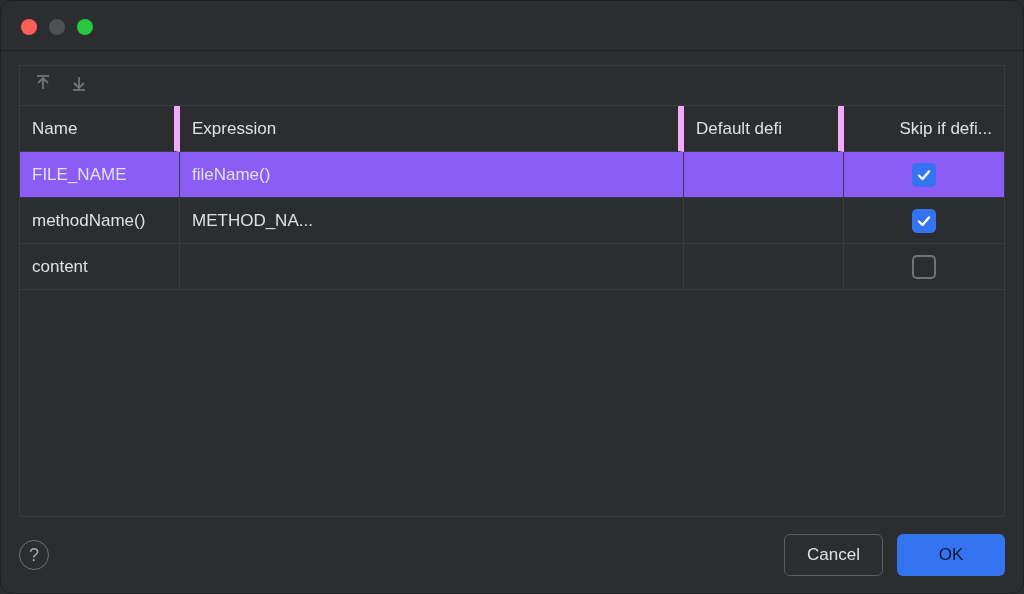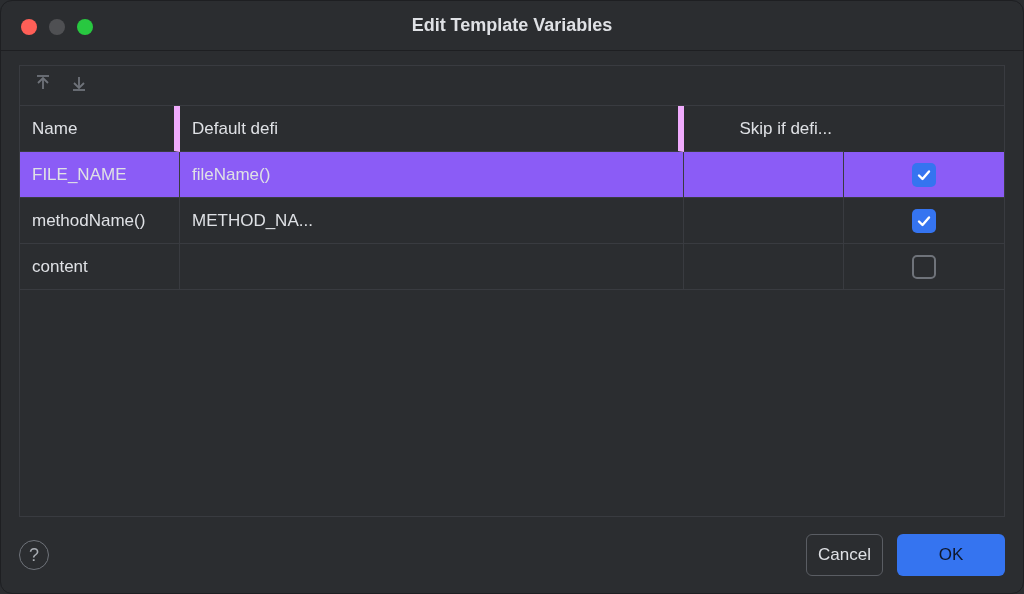--- a/index.html
+++ b/index.html
@@ -126,21 +126,21 @@
     border: 1.5px solid #6f737a;
     color: #a9adb3;
     display: flex; align-items: center; justify-content: center;
     font-size: 18px;
     background: transparent;
     cursor: pointer;
   }
   .footer-spacer { flex: 1; }
   .btn {
     height: 42px;
-    padding: 0 11px;
+    padding: 0 22px;
     border-radius: 6px;
     font-size: 17px;
     cursor: pointer;
     border: none;
     margin-left: 14px;
   }
   .btn.cancel {
     background: transparent;
     border: 1px solid #5a5d63;
     color: #dfe1e5;
@@ -155,21 +155,20 @@
 <body>
 
 <div class="window">
 
   <div class="titlebar">
     <div class="traffic-lights">
       <div class="light red"></div>
       <div class="light grey"></div>
       <div class="light green"></div>
     </div>
-    <div class="title">Edit Template Variables</div>
   </div>
 
   <div class="content">
     <div class="table-wrap">
 
       <div class="toolbar">
         <span>
           <svg width="18" height="18" viewBox="0 0 18 18" fill="none" stroke-width="1.8">
             <path d="M9 15 V5"></path>
               <path d="M4 9 L9 4 L14 9"></path>
@@ -184,20 +183,23 @@
           </svg>
         </span>
       </div>
 
       <div class="table">
         <div class="row header">
           <div class="cell">
               <span>Name</span>
             </div>
           <div class="cell">
+              <span>Expression</span>
+            </div>
+          <div class="cell">
               <span>Default defi</span>
             </div>
           <div class="cell">
               <span class="ellipsis">Skip if defi...</span>
             </div>
         </div>
         <div id="rows-mount">
             <div class="row data selected">
               <div class="cell">
                 <span class="ellipsis">FILE_NAME</span>

